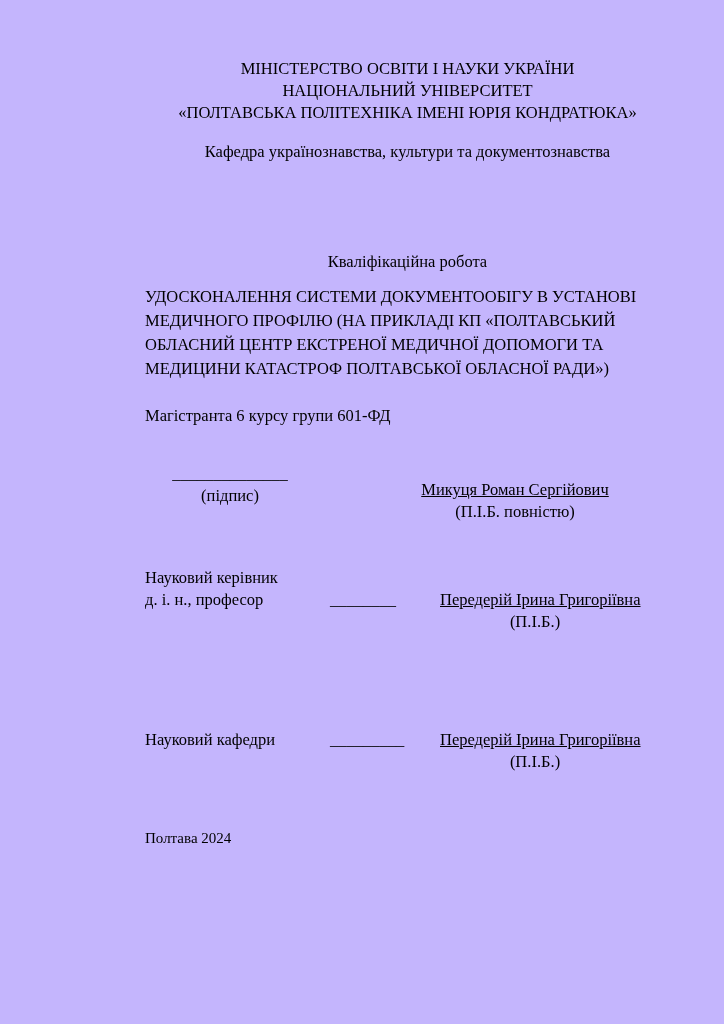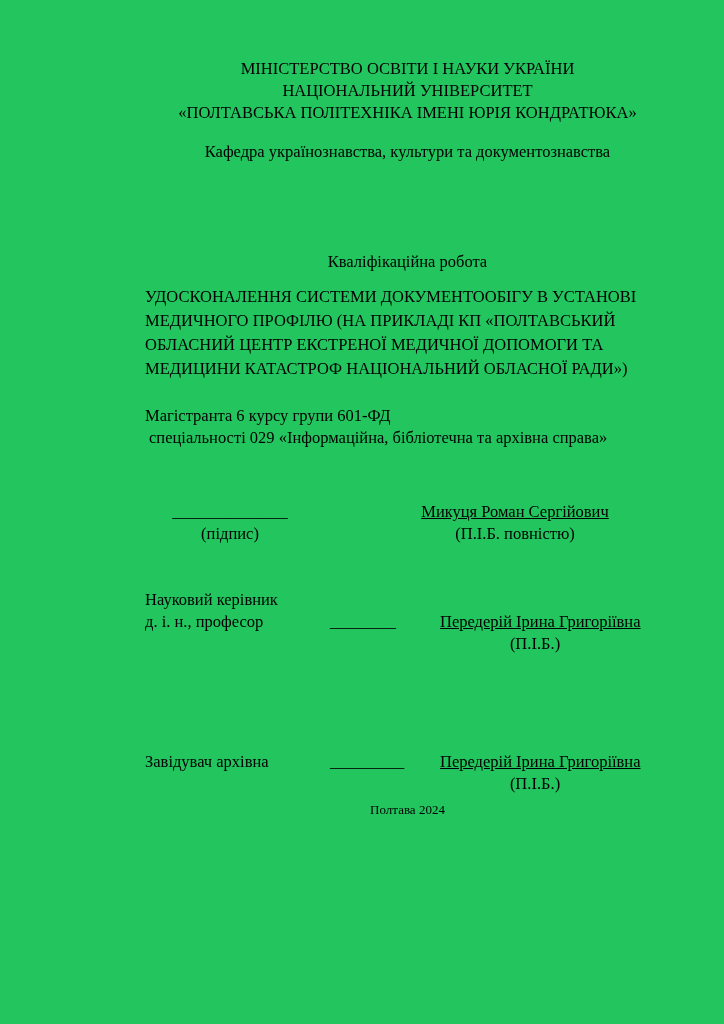--- a/index.html
+++ b/index.html
@@ -11,21 +11,21 @@
     width: 724px;
     height: 1024px;
     font-family: "Liberation Serif", "DejaVu Serif", serif;
     color: #000000;
     -webkit-font-smoothing: antialiased;
   }
   .page {
     position: relative;
     width: 724px;
     height: 1024px;
-    background: #22c55e;
+    background: #c4b5fd;
     overflow: hidden;
     box-sizing: border-box;
   }
   .content {
     box-sizing: border-box;
     padding: 58px 54px 0 145px;
     font-size: 16.5px;
     line-height: 22px;
   }
 
@@ -52,21 +52,21 @@
     margin-top: 24px;
   }
   .student-info .spec {
     padding-left: 4px;
   }
 
   .sig-row {
     margin-top: 36px;
     display: flex;
     justify-content: space-between;
-    align-items: flex-end;
+    align-items: flex-start;
   }
   .sig-col-left {
     width: 170px;
     text-align: center;
   }
   .sig-col-right {
     width: 270px;
     text-align: center;
     margin-right: 20px;
     margin-top: 16px;
@@ -108,46 +108,45 @@
   }
 
   .head-block {
     margin-top: 96px;
   }
 
   .footer-city {
     position: absolute;
     left: 145px;
     right: 54px;
-    top: 802px;
-    text-align: center;
-    font-size: 13px;
+    top: 830px;
+    text-align: left;
+    font-size: 15px;
   }
 </style>
 </head>
 <body>
 
 <div class="page">
   <div class="content">
 
     <div class="header-block">
       <div>МІНІСТЕРСТВО ОСВІТИ І НАУКИ УКРАЇНИ</div>
       <div>НАЦІОНАЛЬНИЙ УНІВЕРСИТЕТ</div>
       <div>«ПОЛТАВСЬКА ПОЛІТЕХНІКА ІМЕНІ ЮРІЯ КОНДРАТЮКА»</div>
     </div>
 
     <div class="department-line">Кафедра українознавства, культури та документознавства</div>
 
     <div class="work-type">Кваліфікаційна робота</div>
 
-    <div class="thesis-title">УДОСКОНАЛЕННЯ СИСТЕМИ ДОКУМЕНТООБІГУ В УСТАНОВІ МЕДИЧНОГО ПРОФІЛЮ (НА ПРИКЛАДІ КП «ПОЛТАВСЬКИЙ ОБЛАСНИЙ ЦЕНТР ЕКСТРЕНОЇ МЕДИЧНОЇ ДОПОМОГИ ТА МЕДИЦИНИ КАТАСТРОФ НАЦІОНАЛЬНИЙ ОБЛАСНОЇ РАДИ»)</div>
+    <div class="thesis-title">УДОСКОНАЛЕННЯ СИСТЕМИ ДОКУМЕНТООБІГУ В УСТАНОВІ МЕДИЧНОГО ПРОФІЛЮ (НА ПРИКЛАДІ КП «ПОЛТАВСЬКИЙ ОБЛАСНИЙ ЦЕНТР ЕКСТРЕНОЇ МЕДИЧНОЇ ДОПОМОГИ ТА МЕДИЦИНИ КАТАСТРОФ ПОЛТАВСЬКОЇ ОБЛАСНОЇ РАДИ»)</div>
 
     <div class="student-info">
       <div>Магістранта 6 курсу групи 601-ФД</div>
-      <div class="spec">спеціальності 029 «Інформаційна, бібліотечна та архівна справа»</div>
     </div>
 
     <div class="sig-row">
       <div class="sig-col-left">
         <div>______________</div>
         <div>(підпис)</div>
       </div>
       <div class="sig-col-right">
         <div class="underlined">Микуця Роман Сергійович</div>
         <div>(П.І.Б. повністю)</div>
@@ -162,21 +161,21 @@
         <div class="name-col underlined">Передерій Ірина Григоріївна</div>
       </div>
       <div class="caption-row">
         <div class="spacer"></div>
         <div class="caption">(П.І.Б.)</div>
       </div>
     </div>
 
     <div class="head-block">
       <div class="role-row">
-        <div class="role-col">Завідувач архівна</div>
+        <div class="role-col">Науковий кафедри</div>
         <div class="blank-col">_________</div>
         <div class="name-col underlined">Передерій Ірина Григоріївна</div>
       </div>
       <div class="caption-row">
         <div class="spacer"></div>
         <div class="caption">(П.І.Б.)</div>
       </div>
     </div>
 
   </div>

